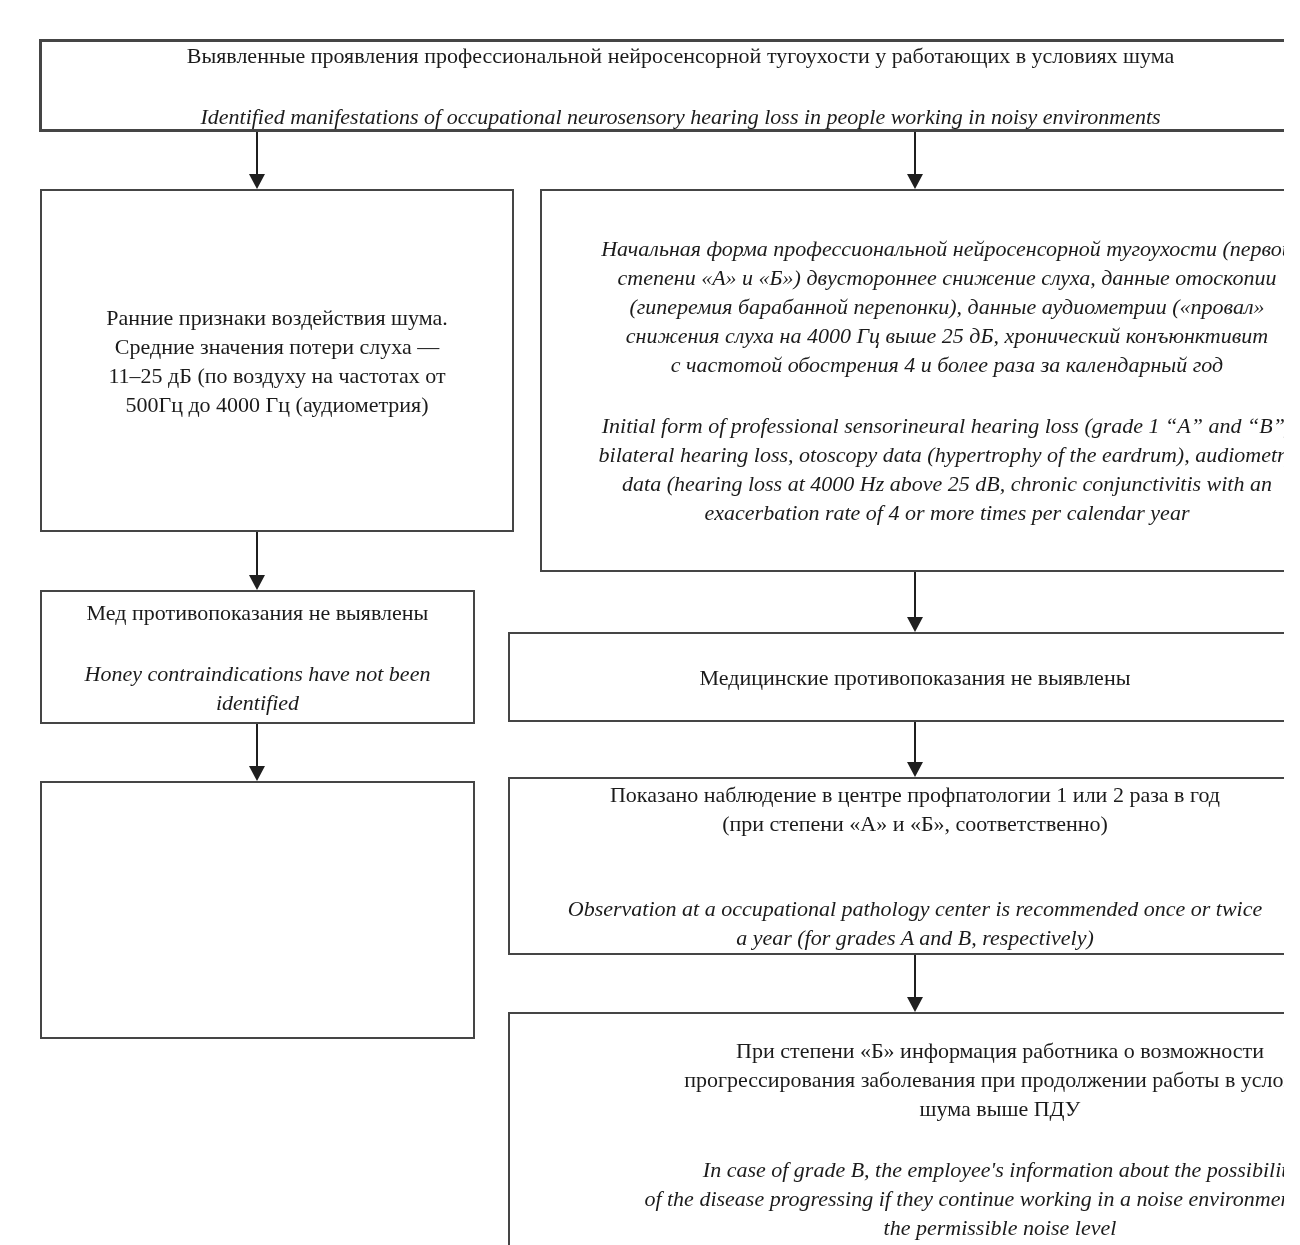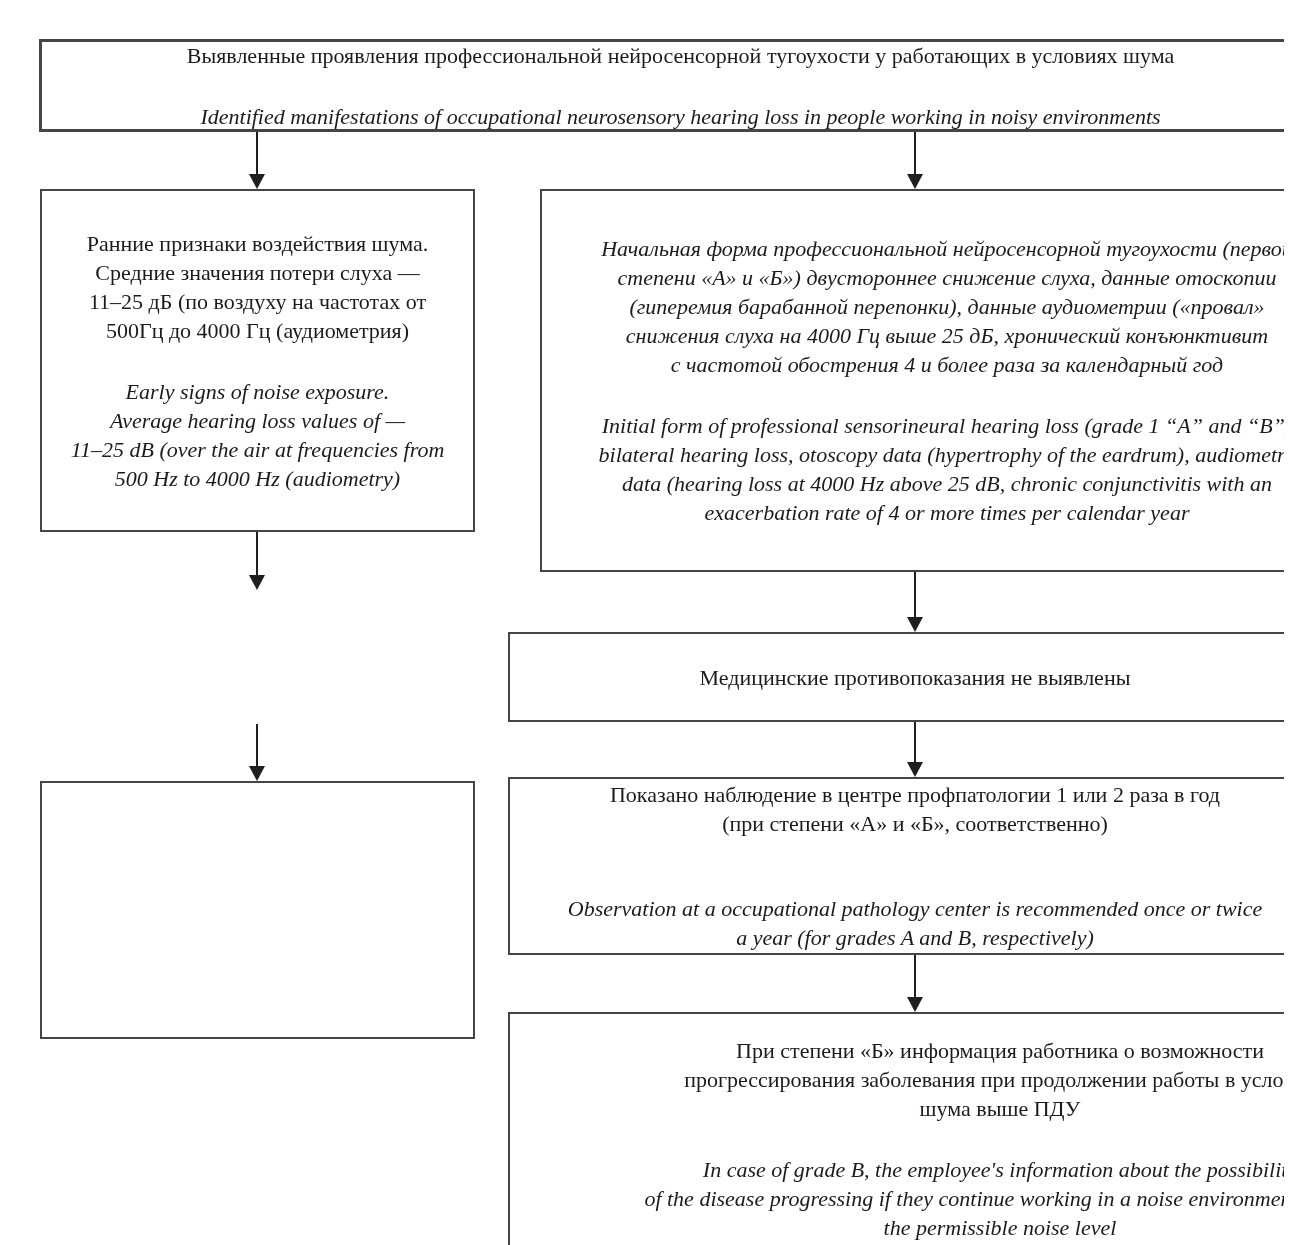--- a/index.html
+++ b/index.html
@@ -35,21 +35,21 @@
   .fbox .ru, .fbox .en {
     white-space: pre-line;
     font-size: 22px;
     line-height: 29px;
     width: 100%;
   }
   .fbox .en { font-style: italic; }
   .fbox .ru.italic { font-style: italic; }
 
   .box-top   { left: 7px;   top: 7px;   width: 1283px; height: 93px; border-width: 3px; }
-  .box-l1    { left: 8px;   top: 157px; width: 435px;  height: 343px; }
+  .box-l1    { left: 8px;   top: 157px; width: 474px;  height: 343px; }
   .box-l2    { left: 8px;   top: 558px; width: 435px;  height: 134px; }
   .box-l3    { left: 8px;   top: 749px; width: 435px;  height: 258px; }
   .box-r1    { left: 476px; top: 157px; width: 814px;  height: 383px; margin-left: 32px; }
   .box-r2    { left: 476px; top: 600px; width: 814px;  height: 90px; }
   .box-r3    { left: 476px; top: 745px; width: 814px;  height: 178px; gap: 24px; }
   .box-r4    { left: 476px; top: 980px; width: 984px;  height: 253px; }
 
   .arrow {
     position: absolute;
     width: 16px;
@@ -91,41 +91,42 @@
   </div>
 
   <div class="arrow arrow-1"></div>
   <div class="arrow arrow-2"></div>
 
   <div class="fbox box-l1">
     <div class="ru">Ранние признаки воздействия шума.
 Средние значения потери слуха —
 11–25 дБ (по воздуху на частотах от
 500Гц до 4000 Гц (аудиометрия)</div>
-    <div class="en">Early signs of noise exposure.
-Average hearing loss values of —
-11–25 dB (over the air at frequencies from
-500 Hz to 4000 Hz (audiometry)</div>
   </div>
 
   <div class="fbox box-r1">
     <div class="ru italic">Начальная форма профессиональной нейросенсорной тугоухости (первой
 степени «А» и «Б») двустороннее снижение слуха, данные отоскопии
 (гиперемия барабанной перепонки), данные аудиометрии («провал»
 снижения слуха на 4000 Гц выше 25 дБ, хронический конъюнктивит
 с частотой обострения 4 и более раза за календарный год</div>
     <div class="en">Initial form of professional sensorineural hearing loss (grade 1 “A” and “B”)
 bilateral hearing loss, otoscopy data (hypertrophy of the eardrum), audiometry
 data (hearing loss at 4000 Hz above 25 dB, chronic conjunctivitis with an
 exacerbation rate of 4 or more times per calendar year</div>
   </div>
 
   <div class="arrow arrow-3"></div>
   <div class="arrow arrow-5"></div>
 
+  <div class="fbox box-l2">
+    <div class="ru">Мед противопоказания не выявлены</div>
+    <div class="en">Honey contraindications have not been
+identified</div>
+  </div>
 
   <div class="fbox box-r2">
     <div class="ru">Медицинские противопоказания не выявлены</div>
   </div>
 
   <div class="arrow arrow-4"></div>
   <div class="arrow arrow-6"></div>
 
   <div class="fbox box-l3">
   </div>

